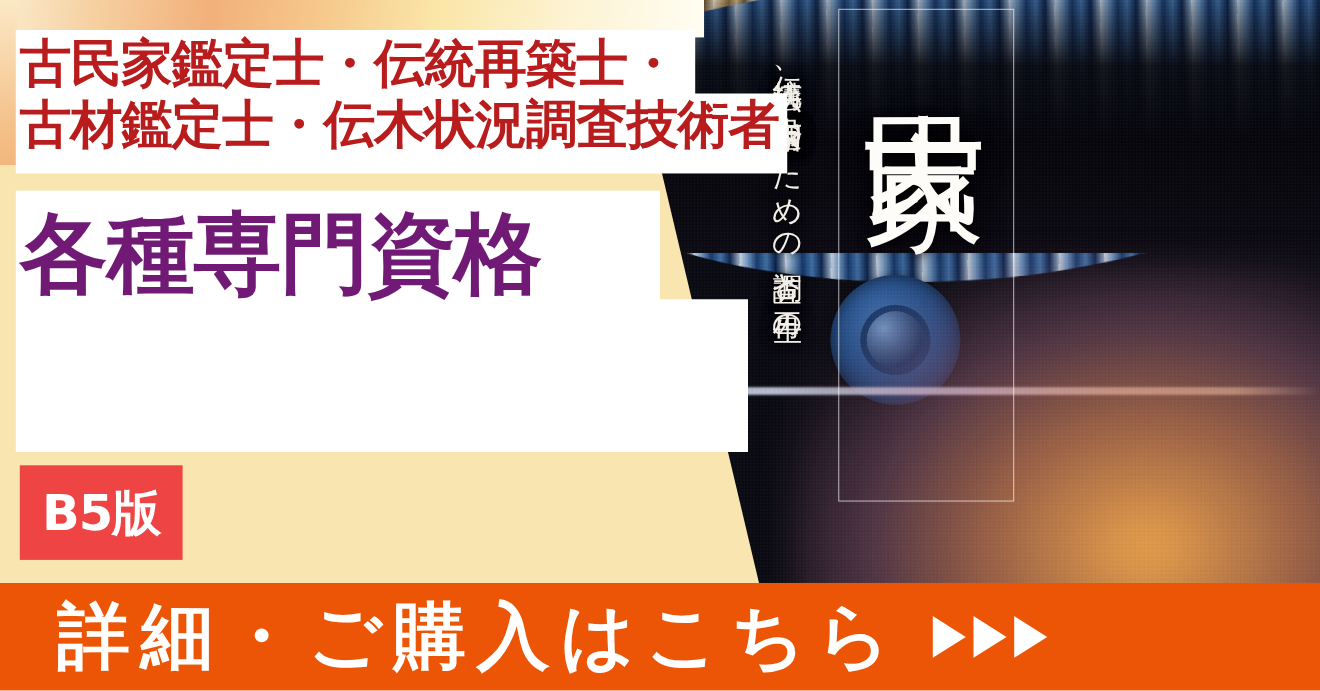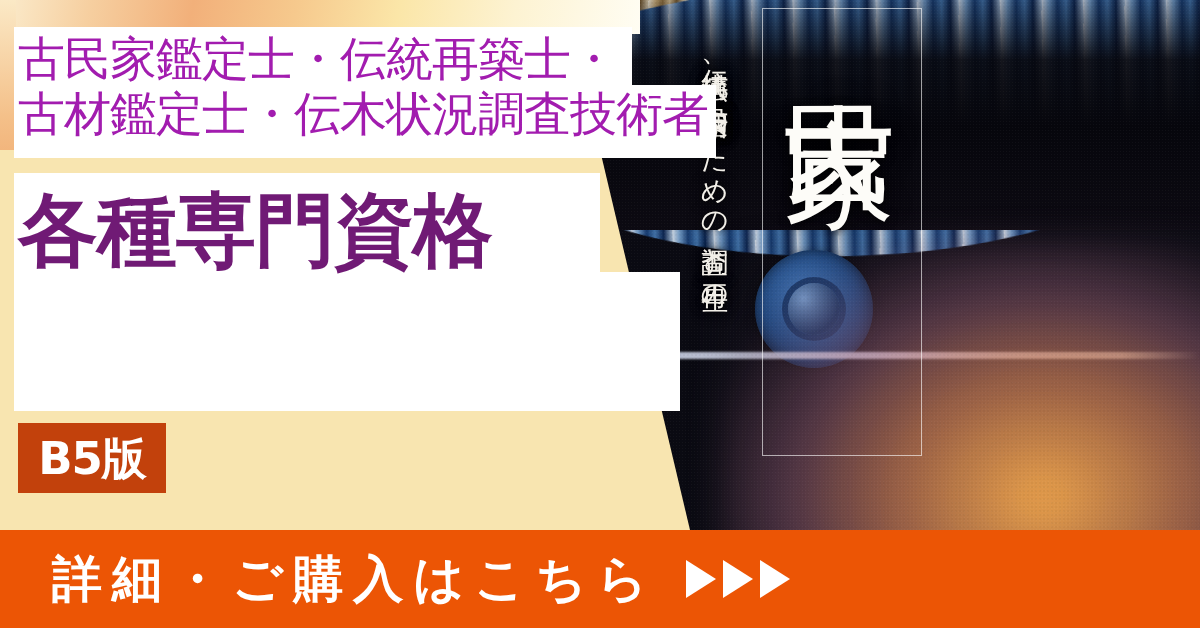--- a/index.html
+++ b/index.html
@@ -152,40 +152,40 @@
     clip-path:polygon(0 0, 618px 0, 618px 58px, 702px 58px, 702px 131px, 0 131px);
   }
   .panel-b{
     left:14px;top:173px;width:666px;height:238px;
     clip-path:polygon(0 0, 586px 0, 586px 99px, 666px 99px, 666px 238px, 0 238px);
   }
 
   
   .head-1{
     position:absolute;left:18px;top:31px;width:700px;
-    color:#a21caf;
-    font-family:"DejaVu Sans","Liberation Sans",sans-serif;
-    font-weight:400;font-size:47px;line-height:1.18;letter-spacing:-1px;
+    color:#b91c1c;
+    font-family:"DejaVu Sans","Liberation Sans",sans-serif;
+    font-weight:700;font-size:47px;line-height:1.18;letter-spacing:-1px;
     white-space:nowrap;
   }
   .head-1 .l2{display:block;}
 
   .head-2{
     position:absolute;left:18px;top:182px;width:680px;
     color:#701a75;
     font-family:"DejaVu Sans","Liberation Sans",sans-serif;
     font-weight:700;font-size:80px;line-height:1.22;letter-spacing:-1px;
     white-space:nowrap;
   }
   .head-2 .l2{display:block;text-align:right;padding-right:8px;}
 
   
   .badge{
-    position:absolute;left:18px;top:423px;width:148px;height:70px;
-    background:#c2410c;
+    position:absolute;left:18px;top:423px;width:148px;height:86px;
+    background:#ef4444;
     display:flex;align-items:center;justify-content:center;
   }
   .badge span{
     color:#fff;font-weight:700;font-size:45px;line-height:1;
     letter-spacing:-1px;
     font-family:"DejaVu Sans","Liberation Sans",sans-serif;
   }
   .price{
     position:absolute;left:180px;top:428px;
     color:#ea4f0d;font-weight:400;font-size:60px;line-height:1.25;
@@ -193,21 +193,21 @@
     font-family:"DejaVu Sans","Liberation Sans",sans-serif;
   }
 
   
   .cta{
     position:absolute;left:0;top:530px;width:1200px;height:98px;
     background:#ec5505;
     display:flex;align-items:center;
   }
   .cta-text{
-    color:#fff;font-weight:700;font-size:50px;line-height:1;
+    color:#fff;font-weight:700;font-size:66px;line-height:1;
     letter-spacing:10px;margin-left:52px;white-space:nowrap;
     font-family:"DejaVu Sans","Liberation Sans",sans-serif;
   }
   .cta-arrows{
     display:flex;align-items:center;gap:7px;margin-left:28px;
   }
   .cta-arrows i{
     display:block;width:0;height:0;
     border-left:30px solid #fff;
     border-top:19px solid transparent;

